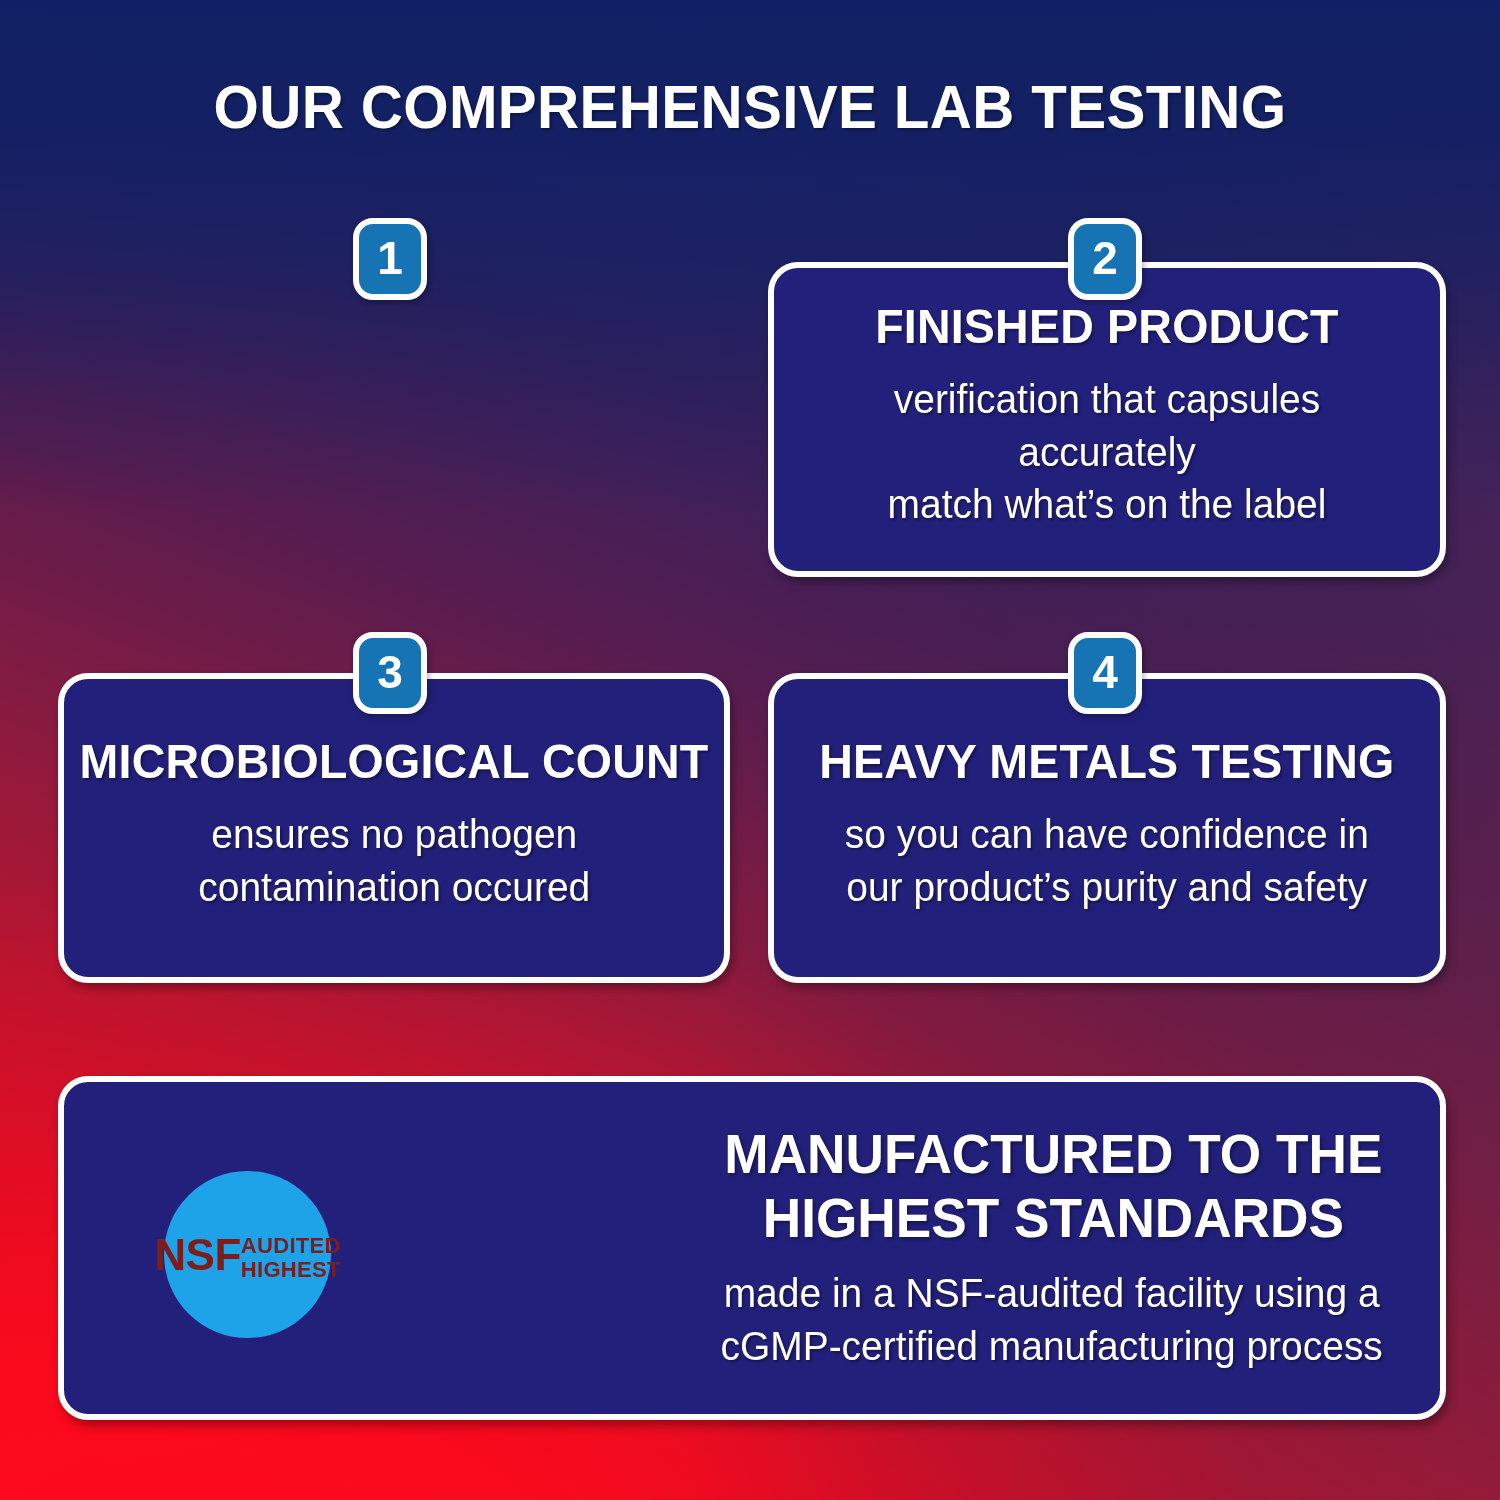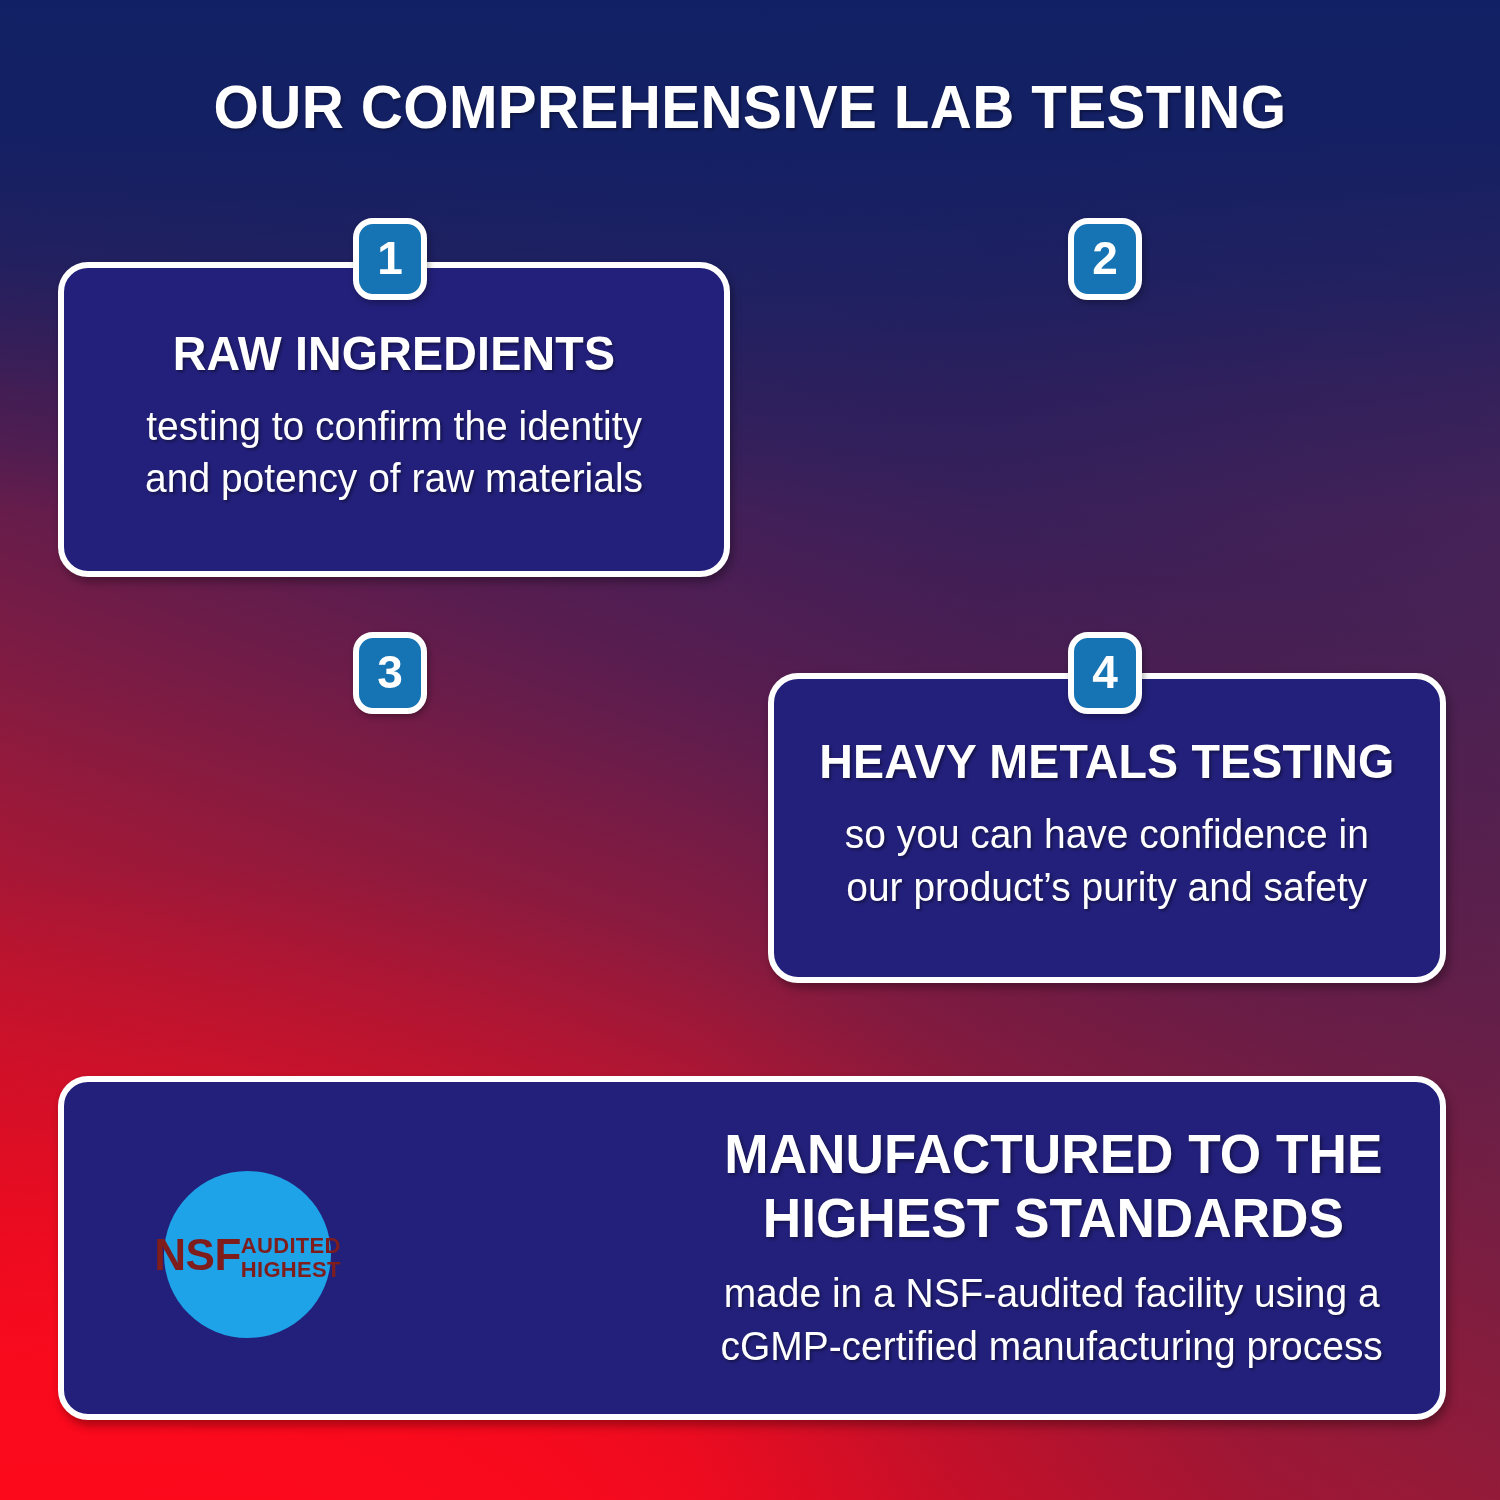--- a/index.html
+++ b/index.html
@@ -252,31 +252,38 @@
 
   <div class="bg-layer bg-base"></div>
   <div class="bg-layer bg-hot"></div>
   <div class="bg-layer bg-right"></div>
   <div class="bg-layer bg-top"></div>
 
   <div id="content">
 
     <div class="title">OUR COMPREHENSIVE LAB TESTING</div>
 
-    <div class="card card-1">
+    <div class="num-badge badge-1">1</div>
+
+    <div class="card card-2">
       <div class="card-inner">
-        <div class="card-heading">RAW INGREDIENTS</div>
-        <div class="card-body">testing to confirm the identity
-and potency of raw materials</div>
+        <div class="card-heading">FINISHED PRODUCT</div>
+        <div class="card-body">verification that capsules accurately
+match what’s on the label</div>
       </div>
     </div>
-    <div class="num-badge badge-1">1</div>
-
     <div class="num-badge badge-2">2</div>
 
+    <div class="card card-3">
+      <div class="card-inner">
+        <div class="card-heading">MICROBIOLOGICAL COUNT</div>
+        <div class="card-body">ensures no pathogen
+contamination occured</div>
+      </div>
+    </div>
     <div class="num-badge badge-3">3</div>
 
     <div class="card card-4">
       <div class="card-inner">
         <div class="card-heading">HEAVY METALS TESTING</div>
         <div class="card-body">so you can have confidence in
 our product’s purity and safety</div>
       </div>
     </div>
     <div class="num-badge badge-4">4</div>

